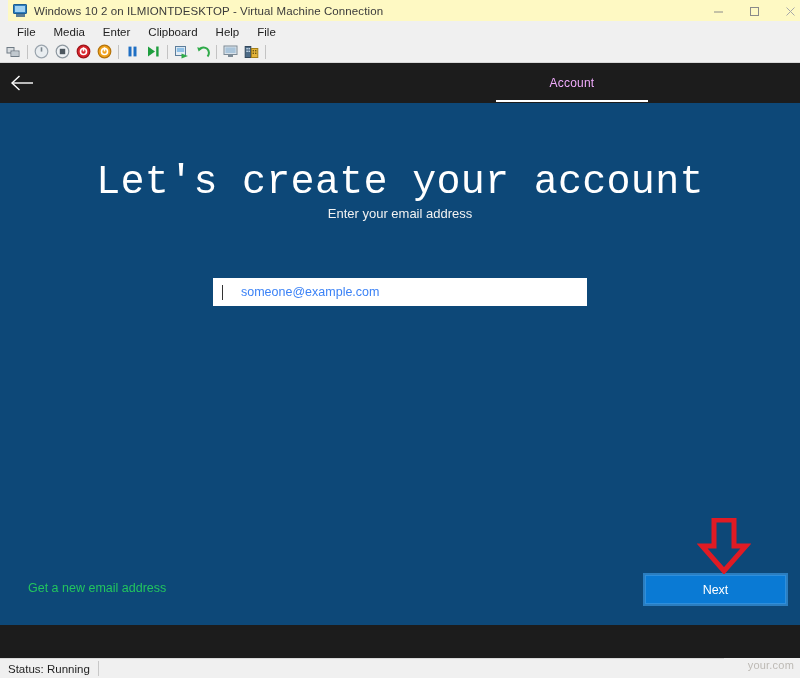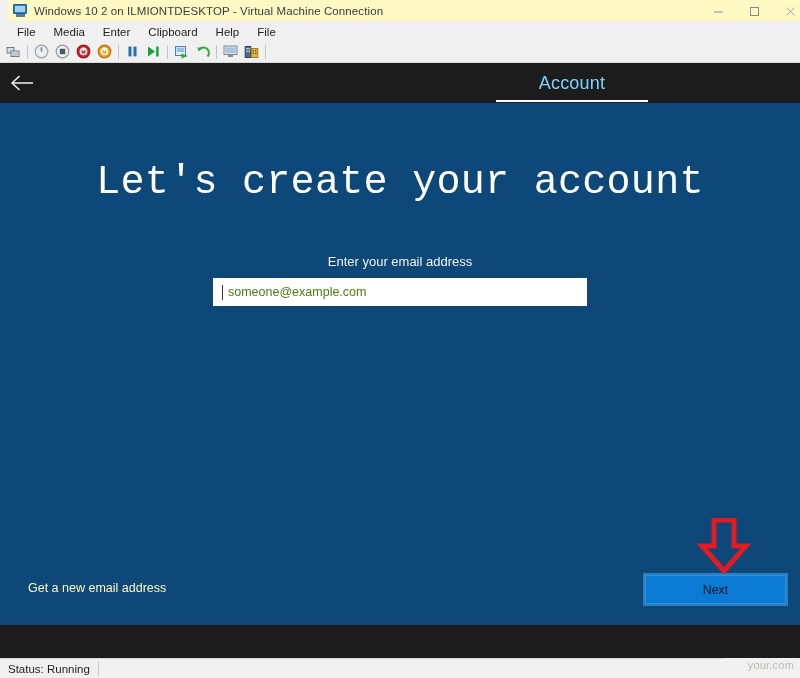--- a/index.html
+++ b/index.html
@@ -70,58 +70,58 @@
   }
   .back-btn {
     position: absolute; left: 6px; top: 4px; width: 34px; height: 32px;
     display: flex; align-items: center; justify-content: center;
   }
   .tab-account {
     position: absolute; left: 496px; top: 0; width: 152px; height: 40px;
     display: flex; align-items: center; justify-content: center;
   }
   .tab-account span {
-    font-size: 18px; color: #7dd3fc; letter-spacing: .2px;
+    font-size: 12px; color: #f0abfc; letter-spacing: .2px;
   }
   .tab-underline {
     position: absolute; left: 496px; top: 37px; width: 152px; height: 2px; background: #ffffff;
   }
 
   .headline {
     position: absolute; left: 0; top: 97px; width: 800px; text-align: center;
     font-size: 40px; font-weight: 300; color: #ffffff; letter-spacing: .3px;
     font-family: Liberation Mono, monospace;
   }
   .subhead {
     position: absolute; left: 0; top: 143px; width: 800px; text-align: center;
-    font-size: 13px; color: #f2f2f2; margin-top: 48px;
+    font-size: 13px; color: #f2f2f2;
   }
 
   .email-wrap {
     position: absolute; left: 213px; top: 215px; width: 374px; height: 28px;
     background: #ffffff; border: 1px solid #ffffff;
     display: flex; align-items: center;
   }
   .email-caret {
     width: 1px; height: 15px; background: #333; margin-left: 8px; flex: none;
   }
   .email-ph {
-    font-size: 12.5px; color: #4d7c0f; margin-left: 5px;
+    font-size: 12.5px; color: #3b82f6; margin-left: 18px;
   }
 
   .newmail-link {
     position: absolute; left: 28px; top: 518px;
-    font-size: 12.5px; color: #fef9c3;
+    font-size: 12.5px; color: #22c55e;
   }
   .next-btn {
     position: absolute; left: 645px; top: 512px; width: 141px; height: 29px;
     background: #0a7ad4; border: 1px solid #2f8fdc;
     display: flex; align-items: center; justify-content: center;
   }
-  .next-btn span { font-size: 12.5px; color: #0f172a; }
+  .next-btn span { font-size: 12.5px; color: #ffffff; }
   .next-hl {
     position: absolute; left: 643px; top: 510px; width: 145px; height: 33px;
     border: 2px solid #2b7ec0; pointer-events: none;
   }
 
   .arrow-anno { position: absolute; left: 697px; top: 455px; width: 54px; height: 56px; }
 
   .ease-icon {
     position: absolute; left: 10px; top: 567px; width: 28px; height: 28px;
     display: flex; align-items: center; justify-content: center;

